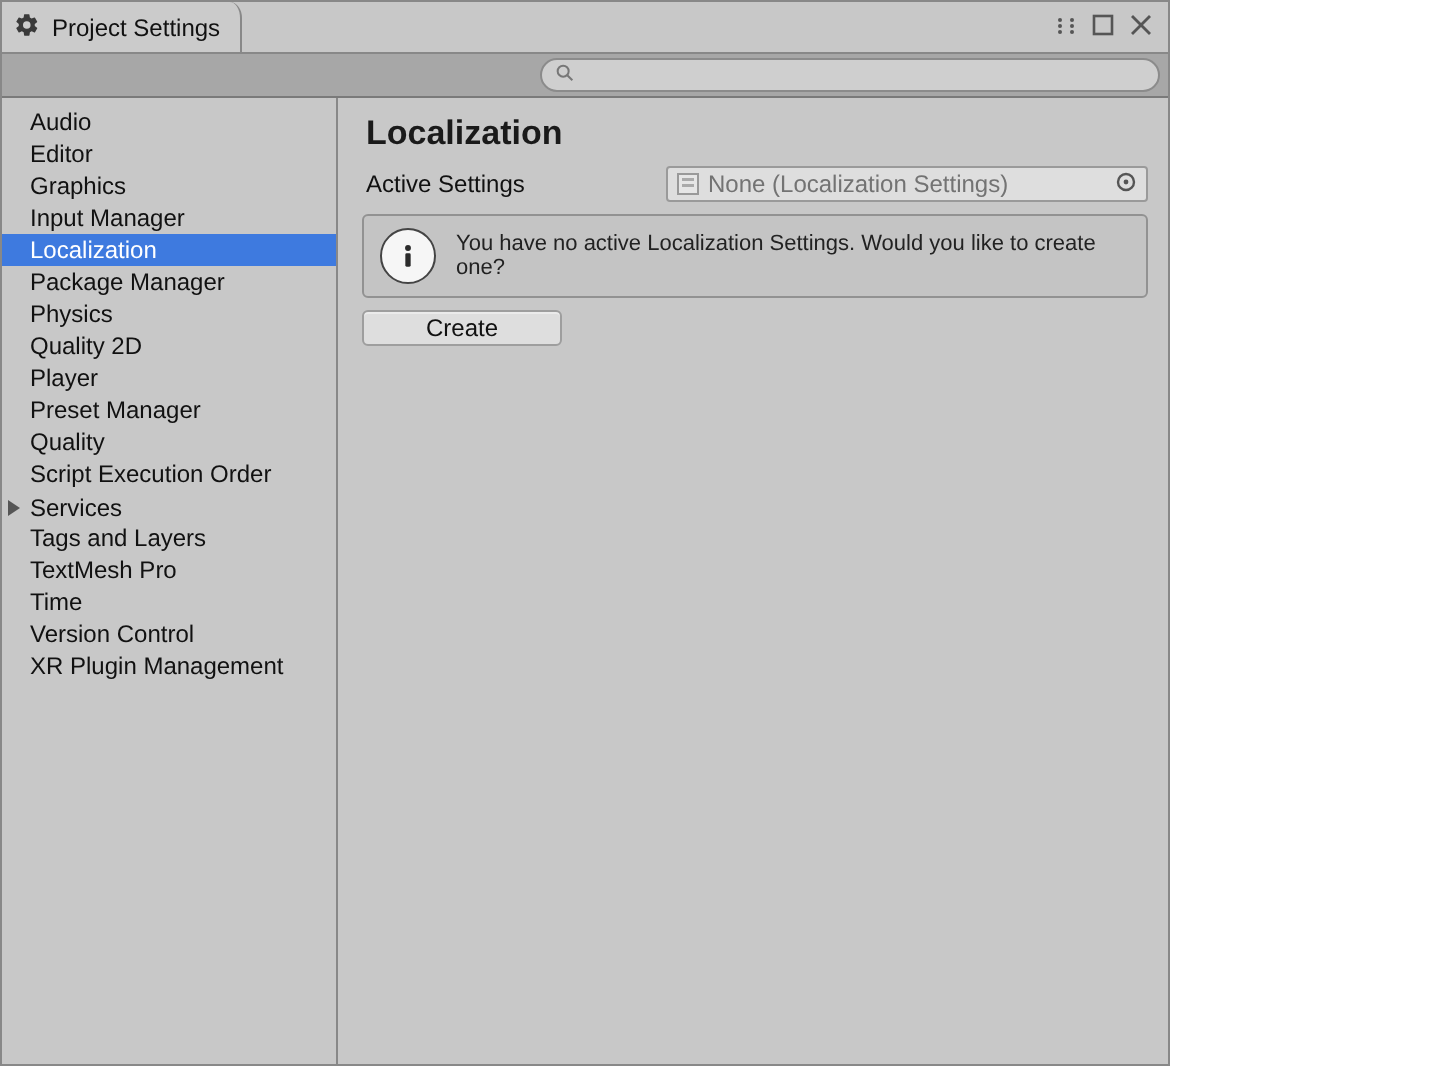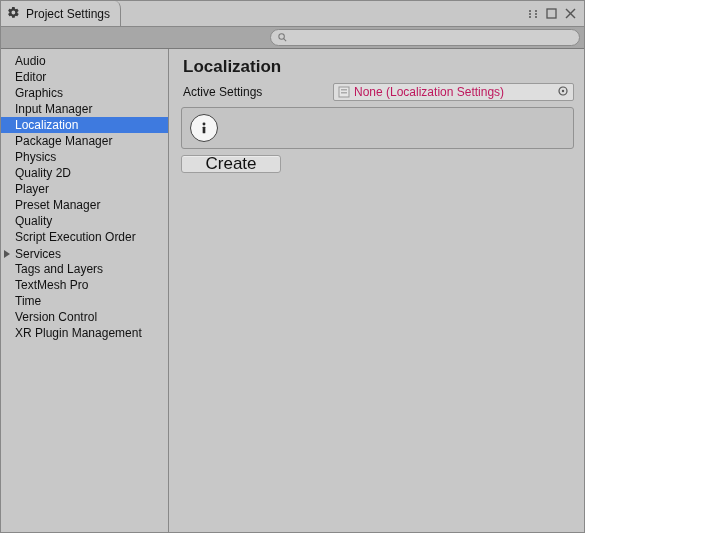--- a/index.html
+++ b/index.html
@@ -61,39 +61,39 @@
   }
   .row {
     display: flex; align-items: center; height: 18px; font-size: 12px; color: #111;
     gap: 20px; margin-bottom: 6px;
   }
   .row .label { width: 132px; padding-left: 2px; }
   .objfield {
     flex: 1; height: 18px; background: #dedede;
     border: 1px solid #9a9a9a; border-radius: 2px;
     display: flex; align-items: center; padding: 0 4px; gap: 4px;
-    color: #be185d;
+    color: #737373;
   }
   .objfield .picker {
     margin-left: auto; color: #666;
   }
   .asseticon { width: 12px; height: 12px; }
   .helpbox {
     border: 1px solid #929292; border-radius: 3px; background: #c4c4c4;
     display: flex; align-items: center; padding: 6px 8px; gap: 10px;
     font-size: 11px; color: #222; margin-bottom: 4px;
   }
   .helpbox .iconcircle {
     width: 28px; height: 28px; min-width:28px; border-radius: 50%; background: #f6f6f6;
     border: 1px solid #444; display: flex; align-items: center; justify-content: center;
   }
   .create-btn {
     width: 100px; height: 18px; background: #dedede;
     border: 1px solid #9e9e9e; border-radius: 3px;
-    font-size: 17px; color: #111; display: flex; align-items: center; justify-content: center;
+    font-size: 12px; color: #111; display: flex; align-items: center; justify-content: center;
     box-shadow: inset 0 1px 0 rgba(255,255,255,.4);
     margin-top: 2px;
   }
   .sidebar::-webkit-scrollbar { width: 0; }
 </style>
 </head>
 <body>
 
 <div class="window">
 
@@ -228,20 +228,21 @@
         </div>
       </div>
 
       <div class="helpbox">
         <div class="iconcircle">
           <svg width="16" height="16" viewBox="0 0 24 24" fill="#2b2b2b">
               <circle cx="12" cy="6" r="2.2"></circle>
               <rect x="10" y="10" width="4" height="10" rx="1"></rect>
             </svg>
         </div>
+        <span>You have no active Localization Settings. Would you like to create one?</span>
       </div>
 
       <div class="create-btn">
         <span>Create</span>
       </div>
     </div>
   </div>
 </div>
 
 </body></html>

